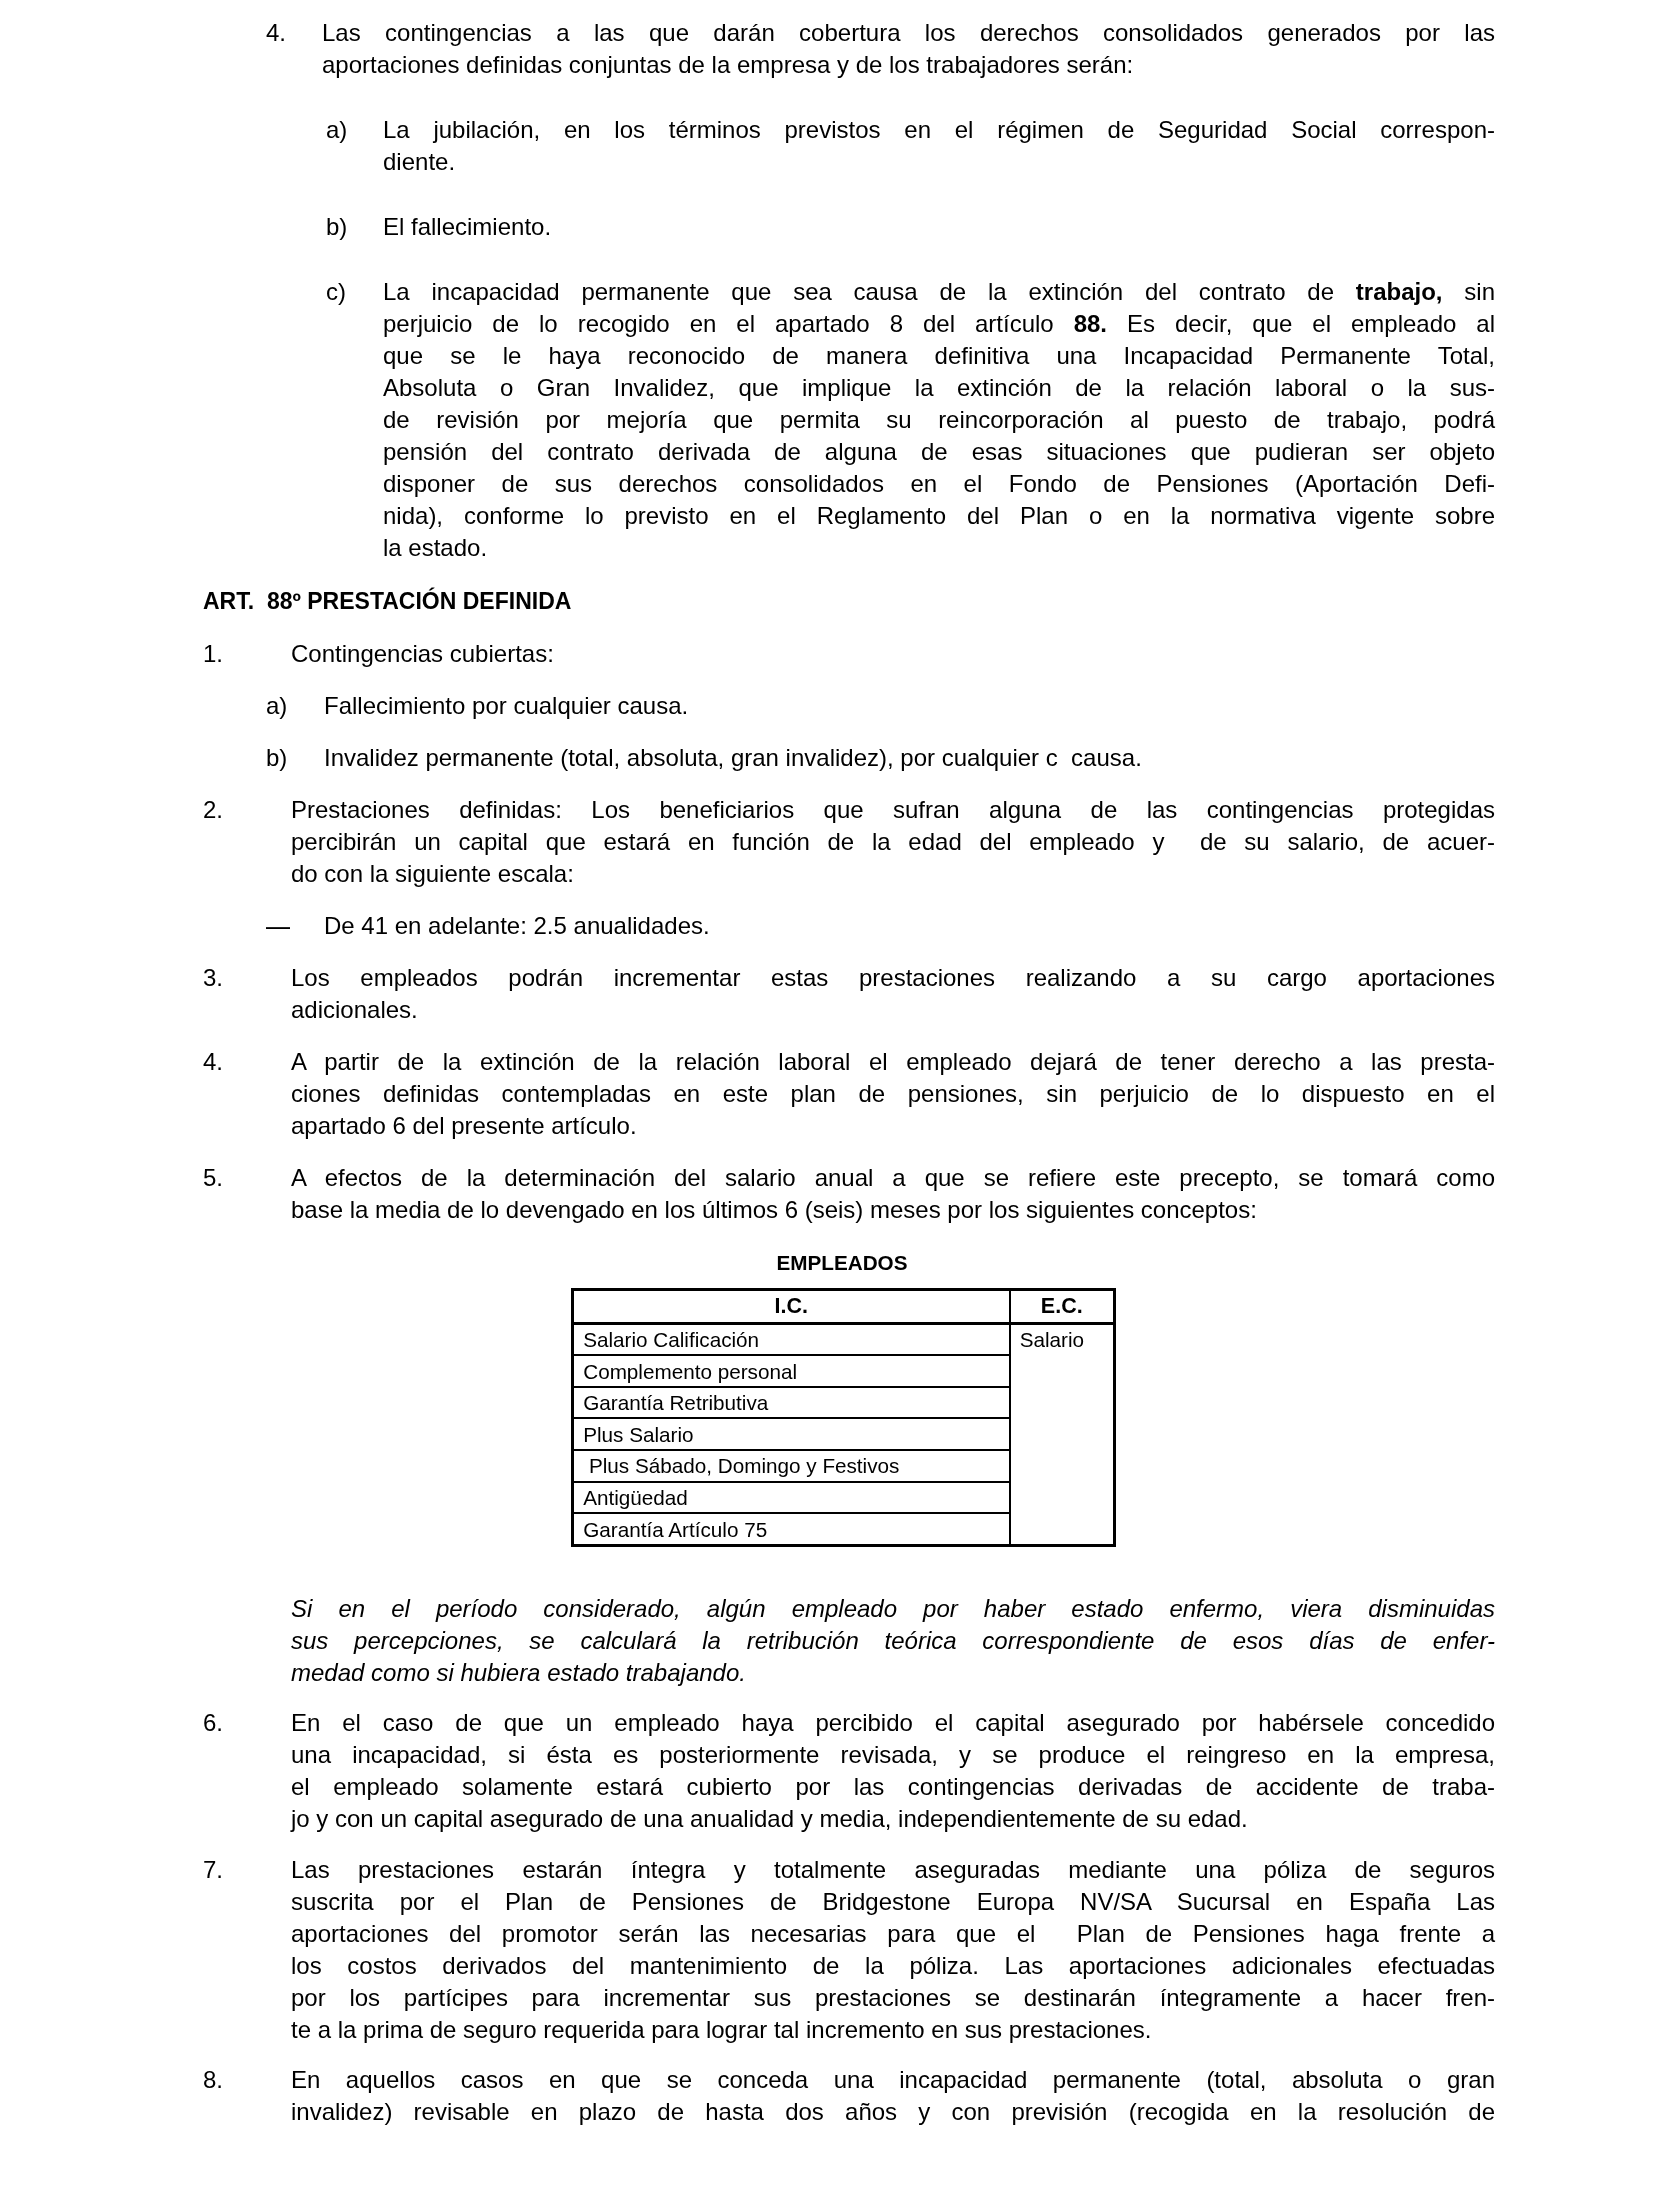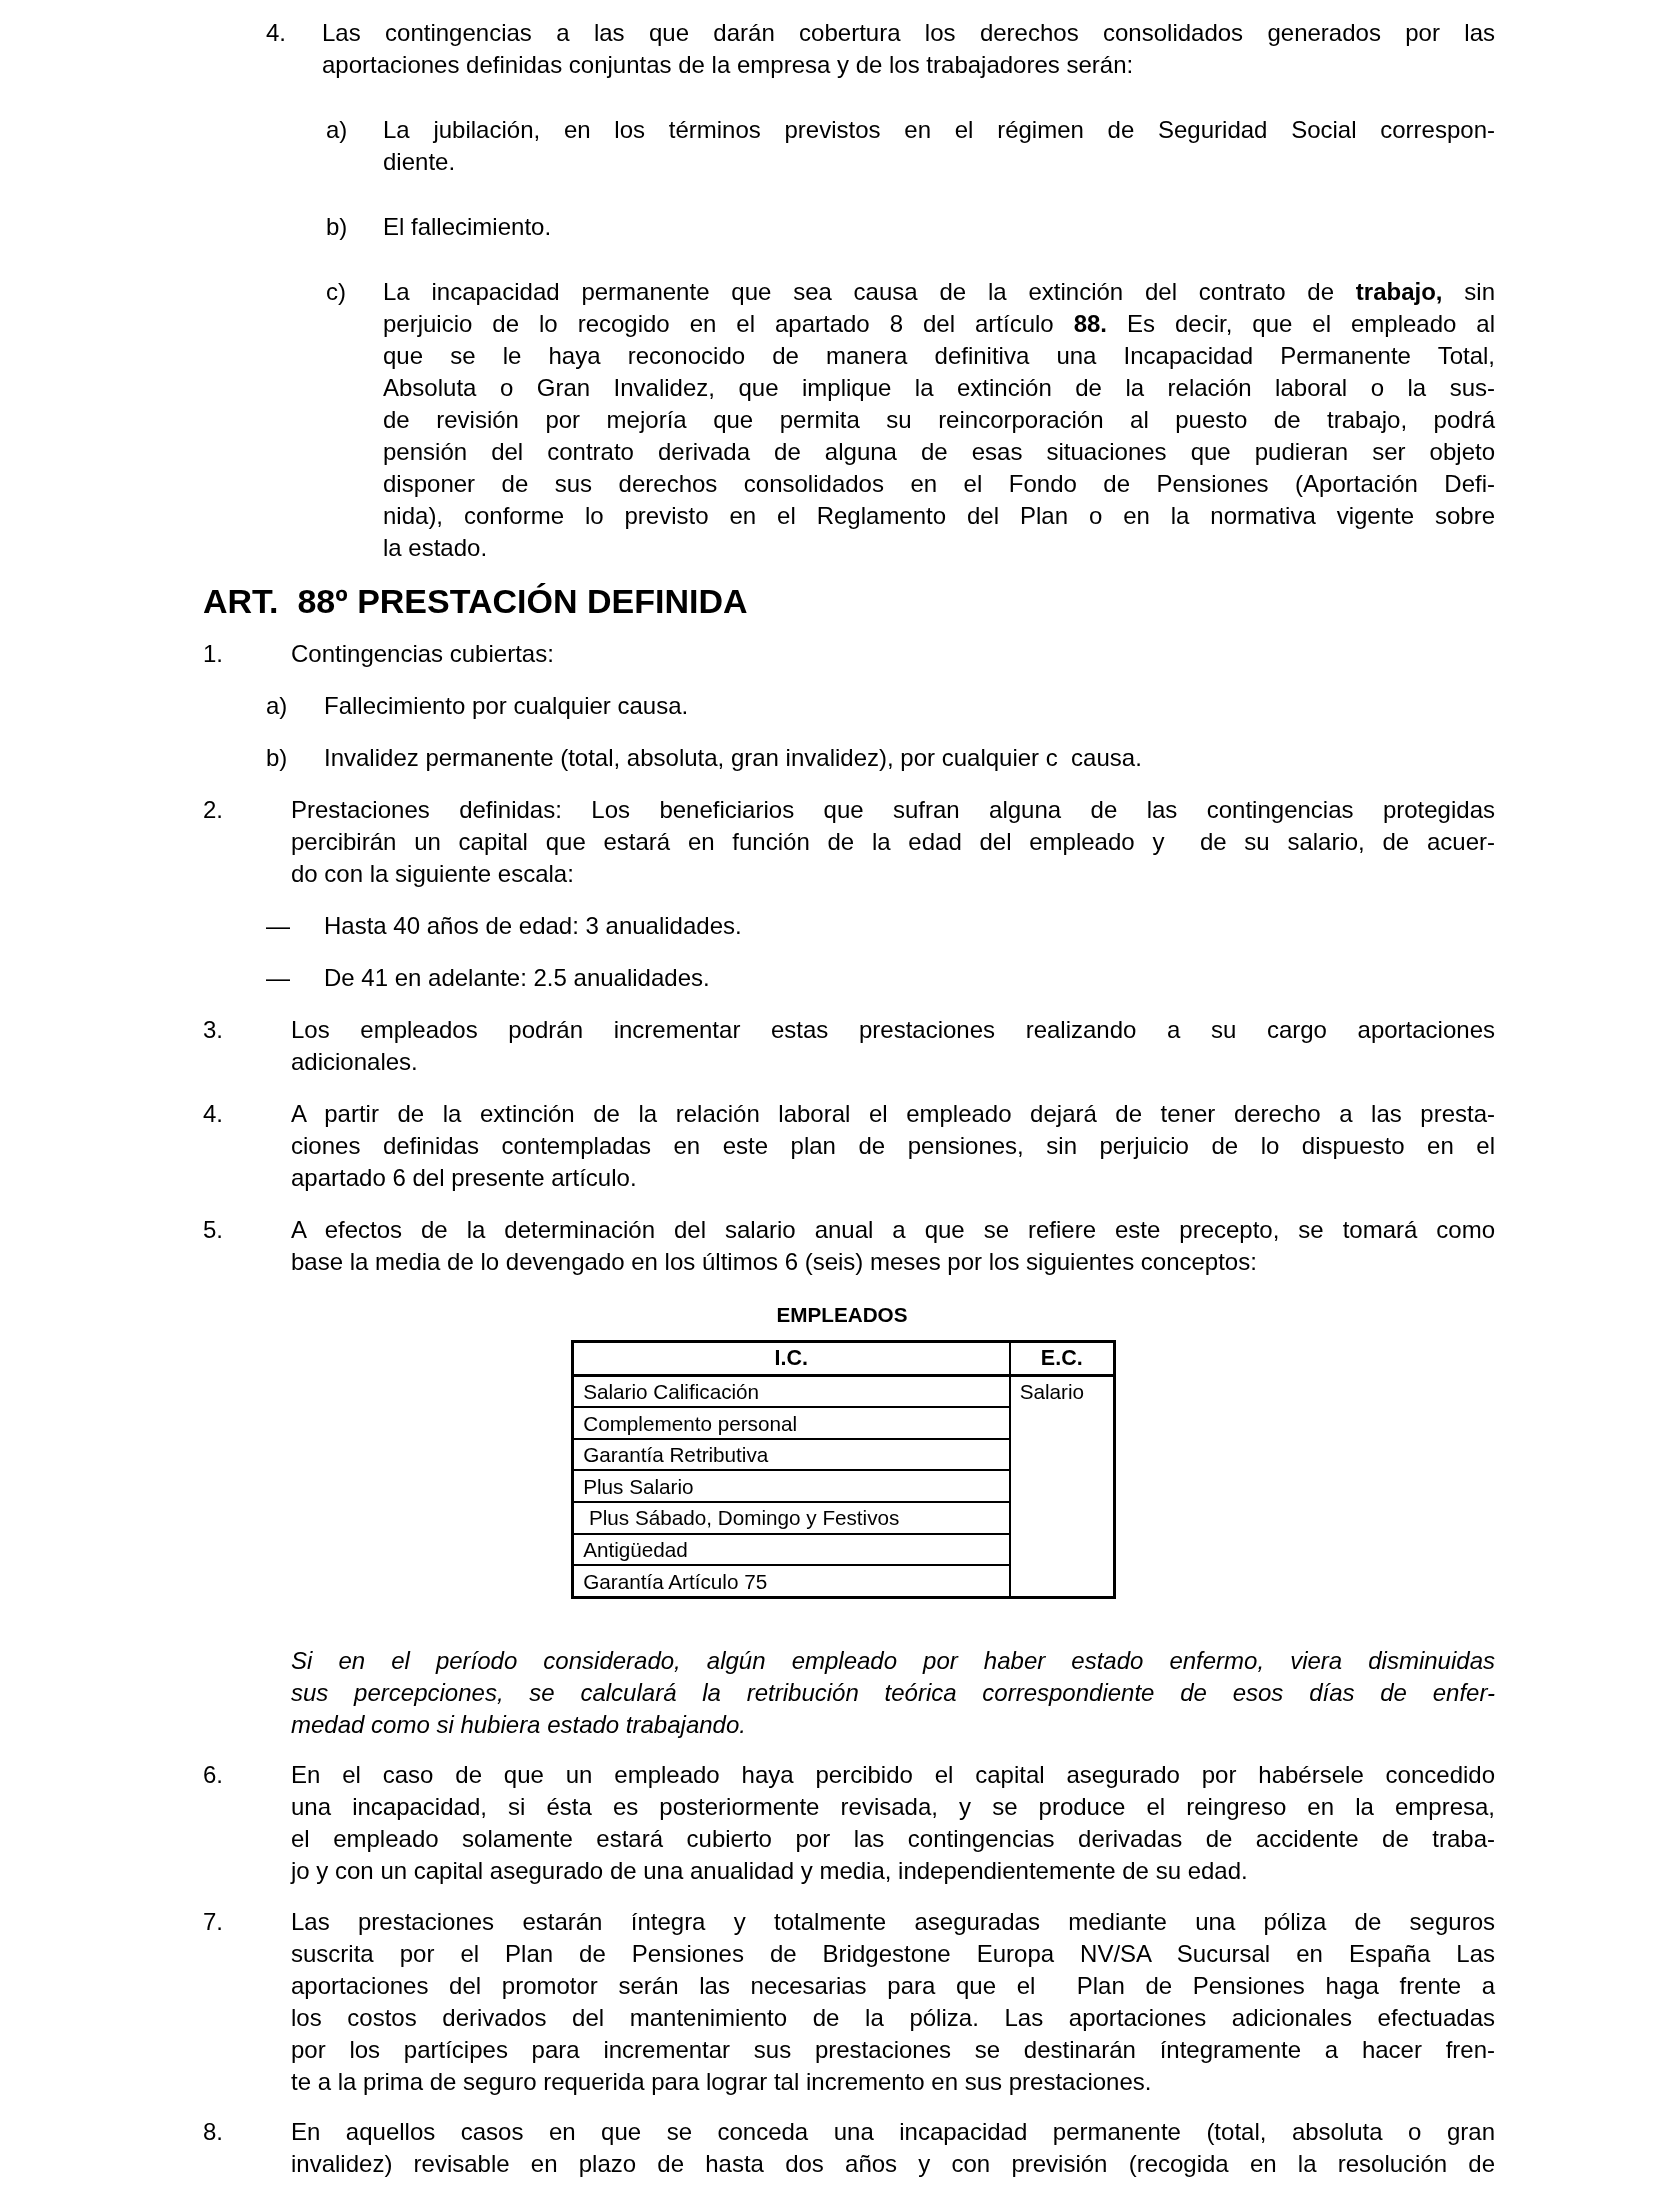--- a/index.html
+++ b/index.html
@@ -27,21 +27,21 @@
   .lvl-plain      { padding-left:291px; }
 
   #sec-intro .row { margin-top:33px; }
   #sec-intro .row:first-child { margin-top:0; }
 
   .tline { white-space:pre-wrap; }
   .tline.j { text-align:justify; text-align-last:justify; }
 
   #art-heading {
     margin:20px 0 8px 203px;
-    font-size:34px; font-weight:bold; line-height:34px;
+    font-size:23px; font-weight:bold; line-height:34px;
     white-space:pre-wrap;
   }
 
   #table-sec { margin-top:24px; }
   #tbl-title {
     width:542px; margin-left:571px; text-align:center;
     font-weight:bold; font-size:20.7px; line-height:26px;
     white-space:pre-wrap;
   }
   #emp-table {
@@ -116,21 +116,20 @@
         <div class="tline">Invalidez permanente (total, absoluta, gran invalidez), por cualquier c  causa.</div>
       </div>
       <div class="row lvl-num">
         <span class="marker">2.</span>
         <div class="tline j">Prestaciones definidas: Los beneficiarios que sufran alguna de las contingencias protegidas</div>
         <div class="tline j">percibirán un capital que estará en función de la edad del empleado y  de su salario, de acuer-</div>
         <div class="tline">do con la siguiente escala:</div>
       </div>
       <div class="row lvl-sub">
         <span class="marker">—</span>
-        <div class="tline">Hasta 40 años de edad: 3 anualidades.</div>
       </div>
       <div class="row lvl-sub">
         <span class="marker">—</span>
         <div class="tline">De 41 en adelante: 2.5 anualidades.</div>
       </div>
       <div class="row lvl-num">
         <span class="marker">3.</span>
         <div class="tline j">Los empleados podrán incrementar estas prestaciones realizando a su cargo aportaciones</div>
         <div class="tline">adicionales.</div>
       </div>

